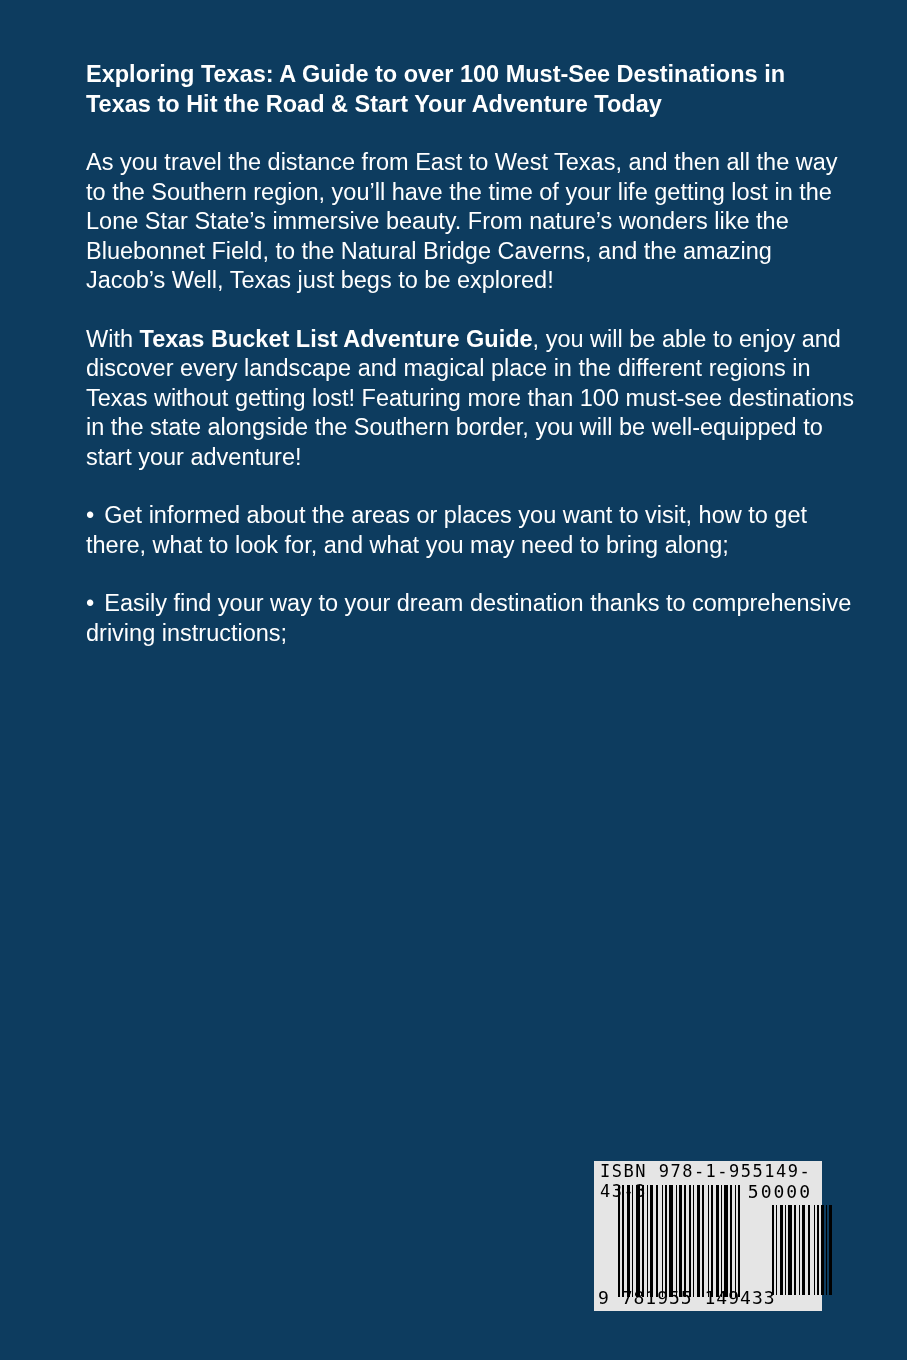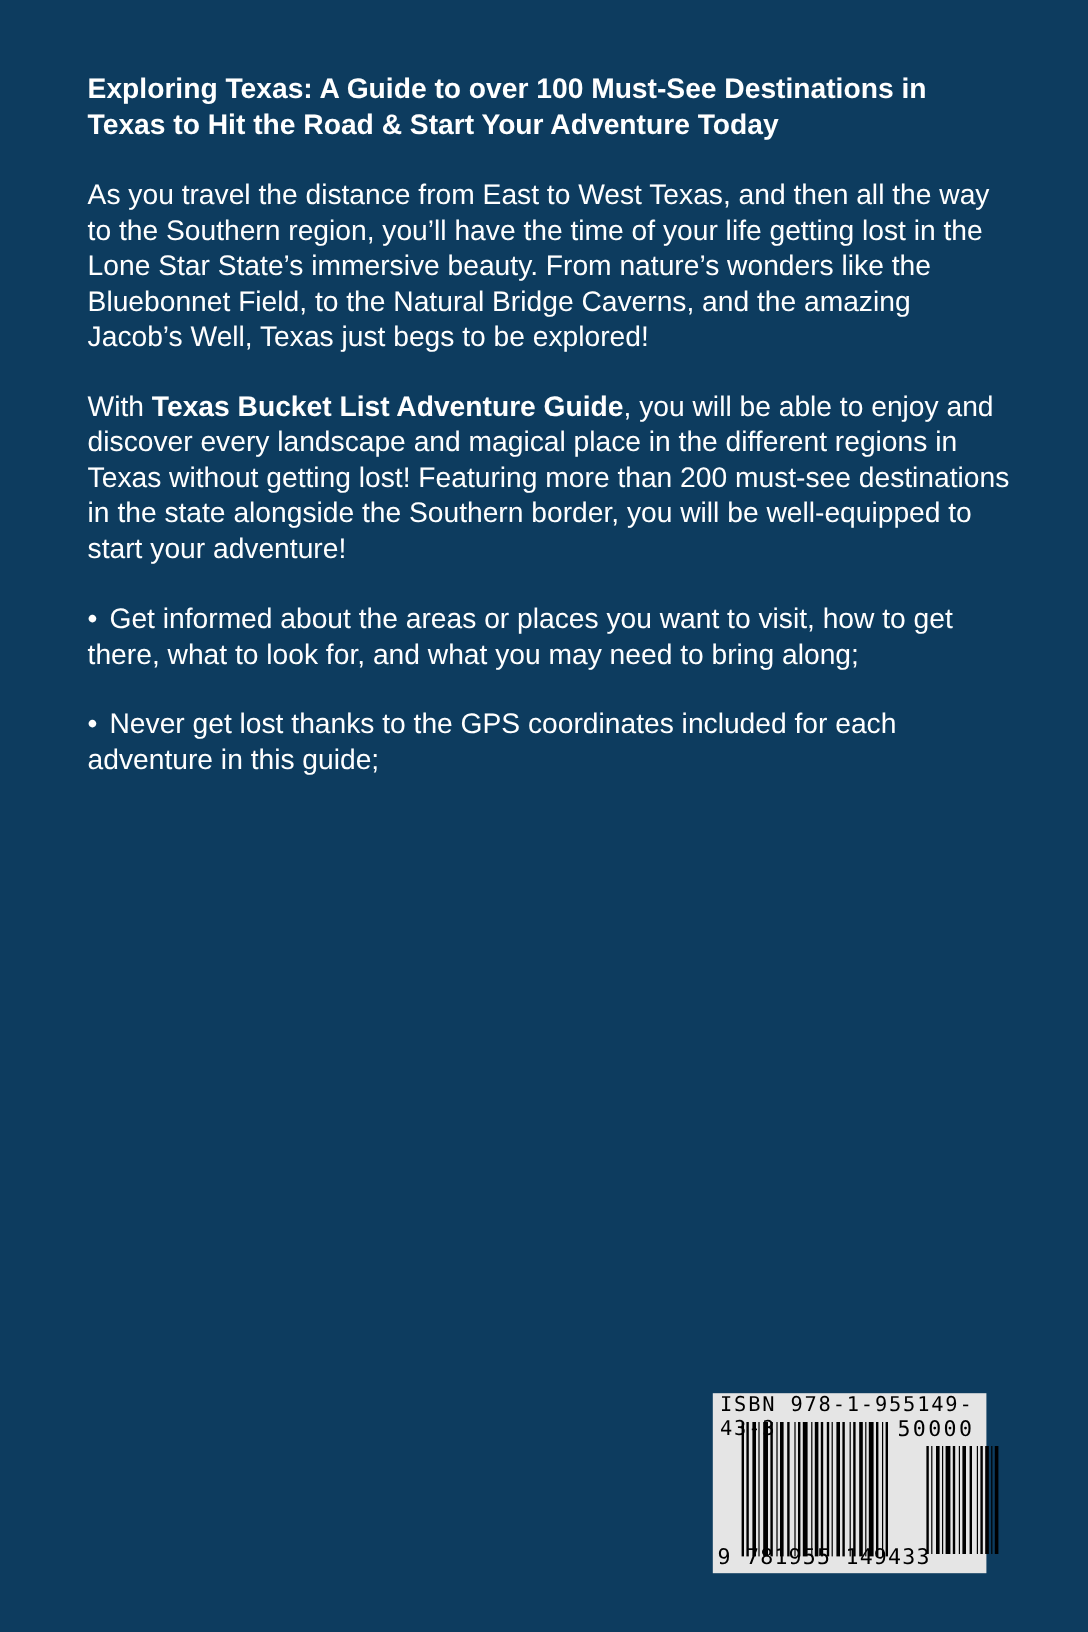--- a/index.html
+++ b/index.html
@@ -1,20 +1,20 @@
 <!DOCTYPE html>
 <html><head>
 <meta charset="utf-8">
 <style>
   html, body { margin:0; padding:0; }
   body {
     width:907px; height:1360px; background:#0d3c5f; position:relative; overflow:hidden;
     font-family:"Liberation Sans", sans-serif; color:#ffffff;
   }
-  .content { position:absolute; left:73px; top:60px; width:770px; font-size:23.5px; line-height:29.5px; }
+  .content { position:absolute; left:86px; top:60px; width:770px; font-size:23.5px; line-height:29.5px; }
   .content p { margin:0 0 29px 0; }
   .bold { font-weight:bold; }
   .bullet { margin:0 0 29px 0; }
   .bullet .dot { margin-right:10px; }
   .barcode-box {
     position:absolute; left:594px; top:1161px; width:228px; height:150px; background:#e5e5e5;text-decoration:underline;
   }
   .isbn-text {
     position:absolute; left:6px; top:0px; font-family:"DejaVu Sans Mono", monospace; font-size:17px; color:#000;
     letter-spacing:1.5px;
@@ -28,23 +28,23 @@
   .bars1 { position:absolute; left:24px; top:24px; width:148px; height:112px; display:flex; }
   .bars2 { position:absolute; left:178px; top:44px; width:80px; height:90px; display:flex; }
   .bars1 span, .bars2 span { display:block; height:100%; background:#000; }
 </style>
 </head>
 <body>
 
 <div class="content">
   <p class="bold">Exploring Texas: A Guide to over 100 Must-See Destinations in Texas to Hit the Road &amp; Start Your Adventure Today</p>
   <p>As you travel the distance from East to West Texas, and then all the way to the Southern region, you’ll have the time of your life getting lost in the Lone Star State’s immersive beauty. From nature’s wonders like the Bluebonnet Field, to the Natural Bridge Caverns, and the amazing Jacob’s Well, Texas just begs to be explored!</p>
-  <p><span>With </span><span class="bold">Texas Bucket List Adventure Guide</span><span>, you will be able to enjoy and discover every landscape and magical place in the different regions in Texas without getting lost! Featuring more than 200 must-see destinations in the state alongside the Southern border, you will be well-equipped to start your adventure!</span></p>
+  <p><span>With </span><span class="bold">Texas Bucket List Adventure Guide</span><span>, you will be able to enjoy and discover every landscape and magical place in the different regions in Texas without getting lost! Featuring more than 100 must-see destinations in the state alongside the Southern border, you will be well-equipped to start your adventure!</span></p>
   <p class="bullet"><span class="dot">•</span><span>Get informed about the areas or places you want to visit, how to get there, what to look for, and what you may need to bring along;</span></p>
-  <p class="bullet"><span class="dot">•</span><span>Never get lost thanks to the GPS coordinates included for each adventure in this guide;</span></p>
+  <p class="bullet"><span class="dot">•</span><span>Easily find your way to your dream destination thanks to comprehensive driving instructions;</span></p>
 </div>
 
 <div class="barcode-box">
   <div class="isbn-text">ISBN 978-1-955149-43-3</div>
   <div class="price-text">50000</div>
   <div class="bars1" id="bars1">
       <span style="width: 2px;"></span>
       <span style="width: 2px; background: transparent;"></span>
       <span style="width: 2px;"></span>
       <span style="width: 3px; background: transparent;"></span>

